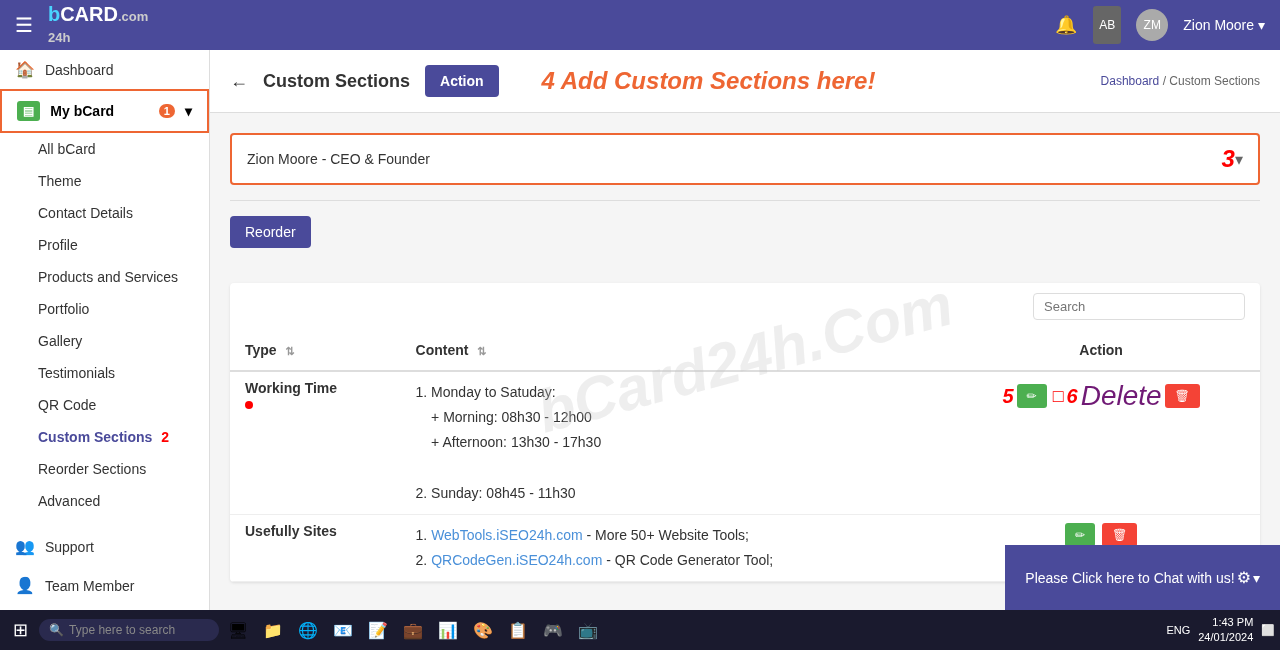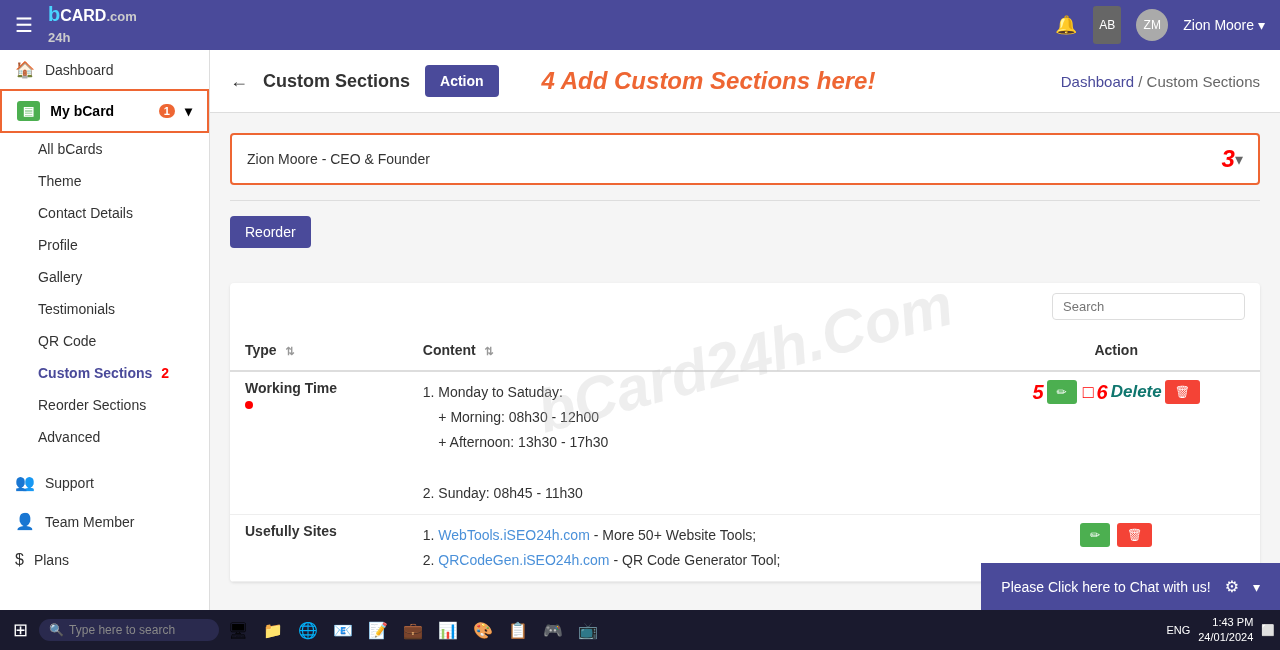--- a/index.html
+++ b/index.html
@@ -98,21 +98,21 @@
       font-size: 14px;
       font-weight: bold;
     }
     .annotation-text {
       color: #e63;
       font-size: 24px;
       font-weight: bold;
       font-style: italic;
       margin-left: 28px;
     }
-    .breadcrumb { margin-left: auto; color: #666; font-size: 15px; }
+    .breadcrumb { margin-left: auto; color: #666; font-size: 12px; }
     .breadcrumb a { color: #4a4a9a; text-decoration: none; }
 
     
     .content-area { padding: 20px; }
 
     
     .card-select-row {
       display: flex;
       align-items: center;
       background: white;
@@ -147,21 +147,21 @@
     .table-search {
       display: flex;
       justify-content: flex-end;
       padding: 10px 15px;
     }
     .search-input {
       border: 1px solid #ddd;
       padding: 5px 10px;
       border-radius: 4px;
       font-size: 13px;
-      width: 193px;
+      width: 212px;
     }
     table { width: 100%; border-collapse: collapse; }
     thead tr { background: white; border-bottom: 2px solid #ddd; }
     th {
       padding: 12px 15px;
       text-align: left;
       color: #333;
       font-weight: bold;
       font-size: 14px;
     }
@@ -213,24 +213,24 @@
       gap: 5px;
     }
 
     
     .chat-bar {
       position: fixed;
       bottom: 40px;
       right: 0;
       background: #4a4a9a;
       color: white;
-      padding: 14px 20px;
-      display: flex;
-      align-items: center;
-      gap: 14px;
+      padding: 23px 20px;
+      display: flex;
+      align-items: center;
+      gap: 2px;
       font-size: 14px;
       cursor: pointer;
       z-index: 200;
     }
     .chat-gear { font-size: 16px; }
 
     
     .taskbar {
       position: fixed;
       bottom: 0; left: 0; right: 0;
@@ -262,21 +262,21 @@
       font-style: italic;
     }
   </style>
 </head>
 <body>
 
 <nav class="navbar">
   <div class="navbar-left">
     <span class="hamburger-icon">☰</span>
     <span class="navbar-brand">
-      <span style="color:#4ad4ff; font-weight:900; font-size:20px;">b</span><span style="color:white; font-weight:900; font-size:16px;">CARD</span><span style="color:#ccc; font-size:13px; font-weight:bold;">.com<br>24h</span>
+      <span style="color:#4ad4ff; font-weight:900; font-size:20px;">b</span><span style="color:white; font-weight:900; font-size:20px;">CARD</span><span style="color:#ccc; font-size:13px; font-weight:bold;">.com<br>24h</span>
     </span>
   </div>
   <div class="navbar-right">
     <span class="bell-icon">🔔</span>
     <span class="lang-badge">AB</span>
     <div class="user-avatar">ZM</div>
     <span class="user-name">Zion Moore ▾</span>
   </div>
 </nav>
 
@@ -289,30 +289,36 @@
     </div>
 
     <div class="my-bcard-header">
       <span class="my-bcard-icon">▤</span>
       <span>My bCard</span>
       <span class="number-badge">1</span>
       <span>▾</span>
     </div>
 
     <div class="sidebar-sub-item">
-      <span>All bCards</span>
+      <span>All bCard</span>
     </div>
     <div class="sidebar-sub-item">
       <span>Theme</span>
     </div>
     <div class="sidebar-sub-item">
       <span>Contact Details</span>
     </div>
     <div class="sidebar-sub-item">
       <span>Profile</span>
+    </div>
+    <div class="sidebar-sub-item">
+      <span>Products and Services</span>
+    </div>
+    <div class="sidebar-sub-item">
+      <span>Portfolio</span>
     </div>
     <div class="sidebar-sub-item">
       <span>Gallery</span>
     </div>
     <div class="sidebar-sub-item">
       <span>Testimonials</span>
     </div>
     <div class="sidebar-sub-item">
       <span>QR Code</span>
     </div>
@@ -405,21 +411,21 @@
                 &nbsp;&nbsp;&nbsp;&nbsp;+ Afternoon: 13h30 - 17h30<br>
                 <br>
                 2. Sunday: 08h45 - 11h30
               </td>
               <td class="action-col">
                 <div class="actions-annotation" style="justify-content:center; flex-wrap:wrap; gap:3px;">
                   <span style="color:red; font-size:20px; font-weight:bold; font-style:italic;">5</span>
                   <button class="edit-btn">✏</button>
                   <span style="color:red; font-size:18px;">□</span>
                   <span style="color:red; font-size:20px; font-weight:bold; font-style:italic;">6</span>
-                  <span style="color:#0f766e; font-size:17px; font-weight:bold; font-style:italic;">Delete</span>
+                  <span style="color:#701a75; font-size:28px; font-weight:normal; font-style:italic;">Delete</span>
                   <button class="delete-btn">🗑</button>
                 </div>
               </td>
             </tr>
 
             <tr>
               <td class="td-title">
                 Usefully Sites
               </td>
               <td class="content-text">

